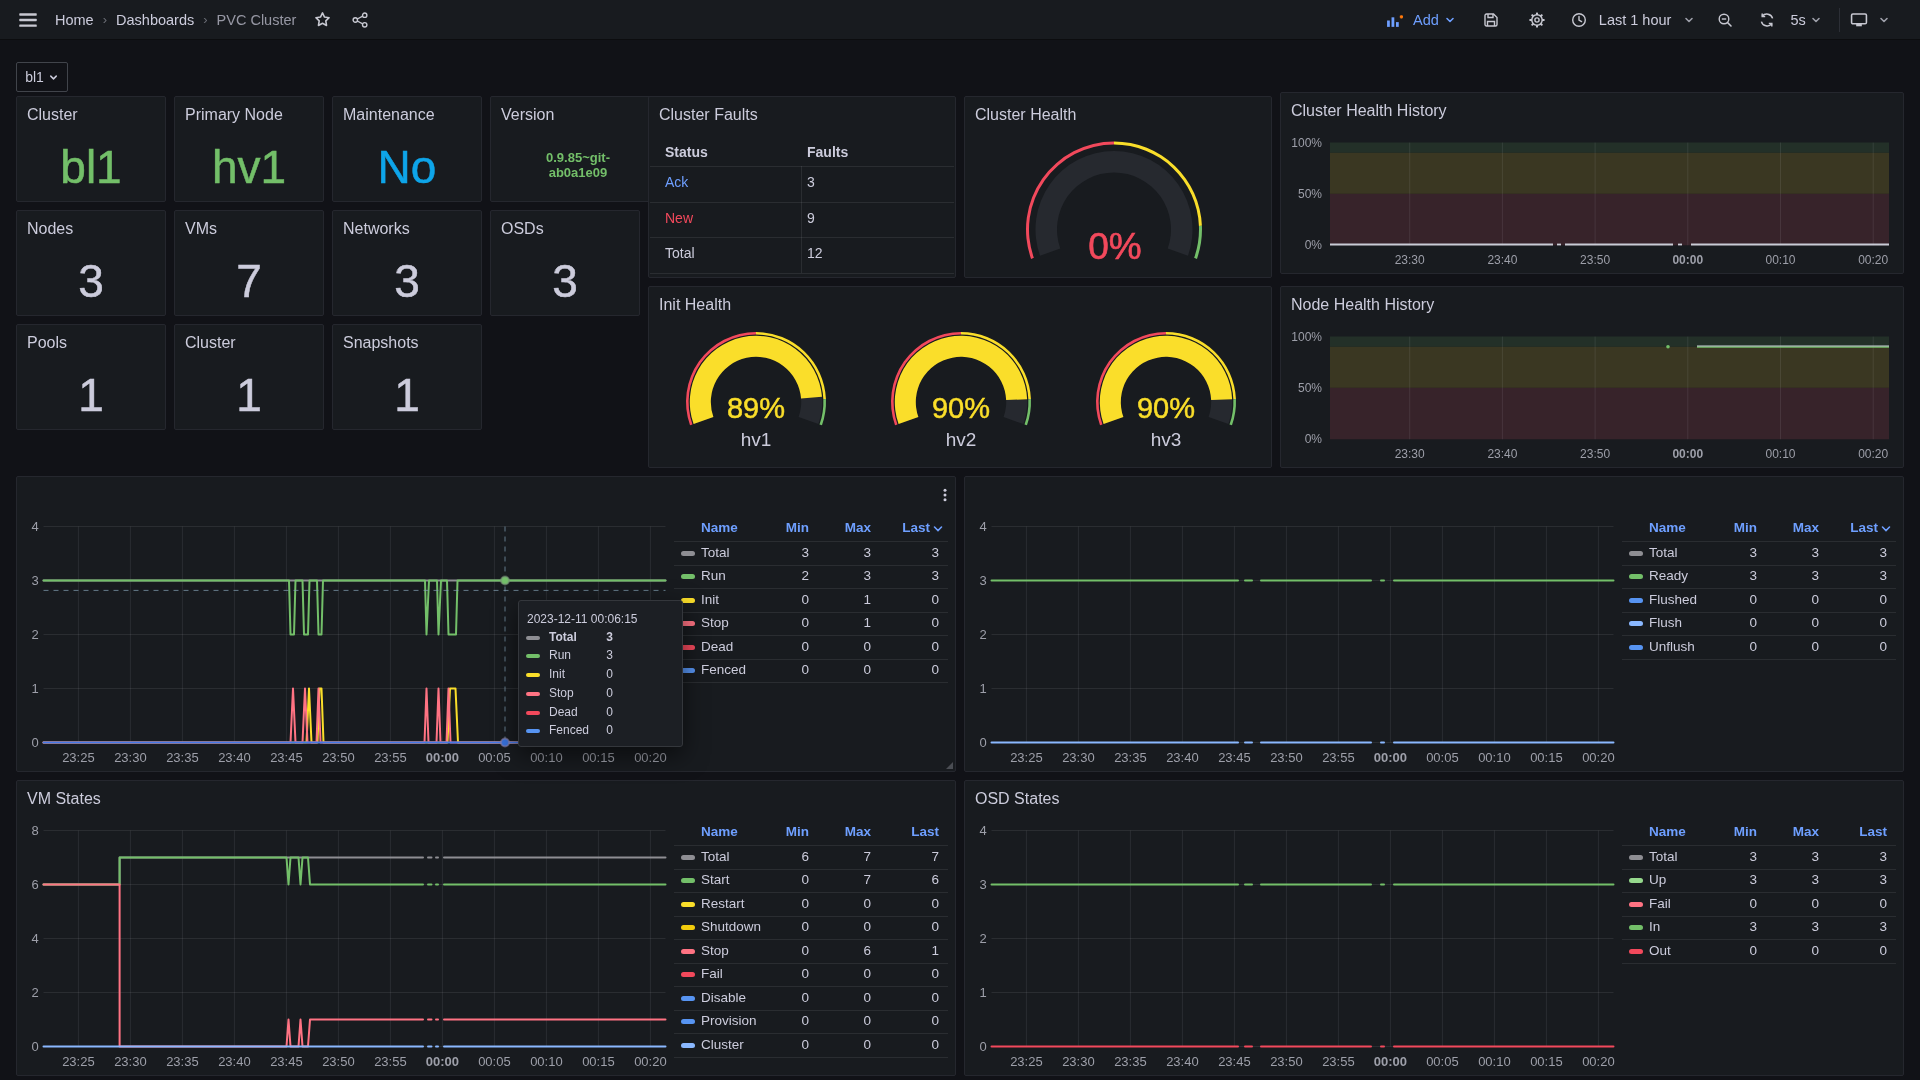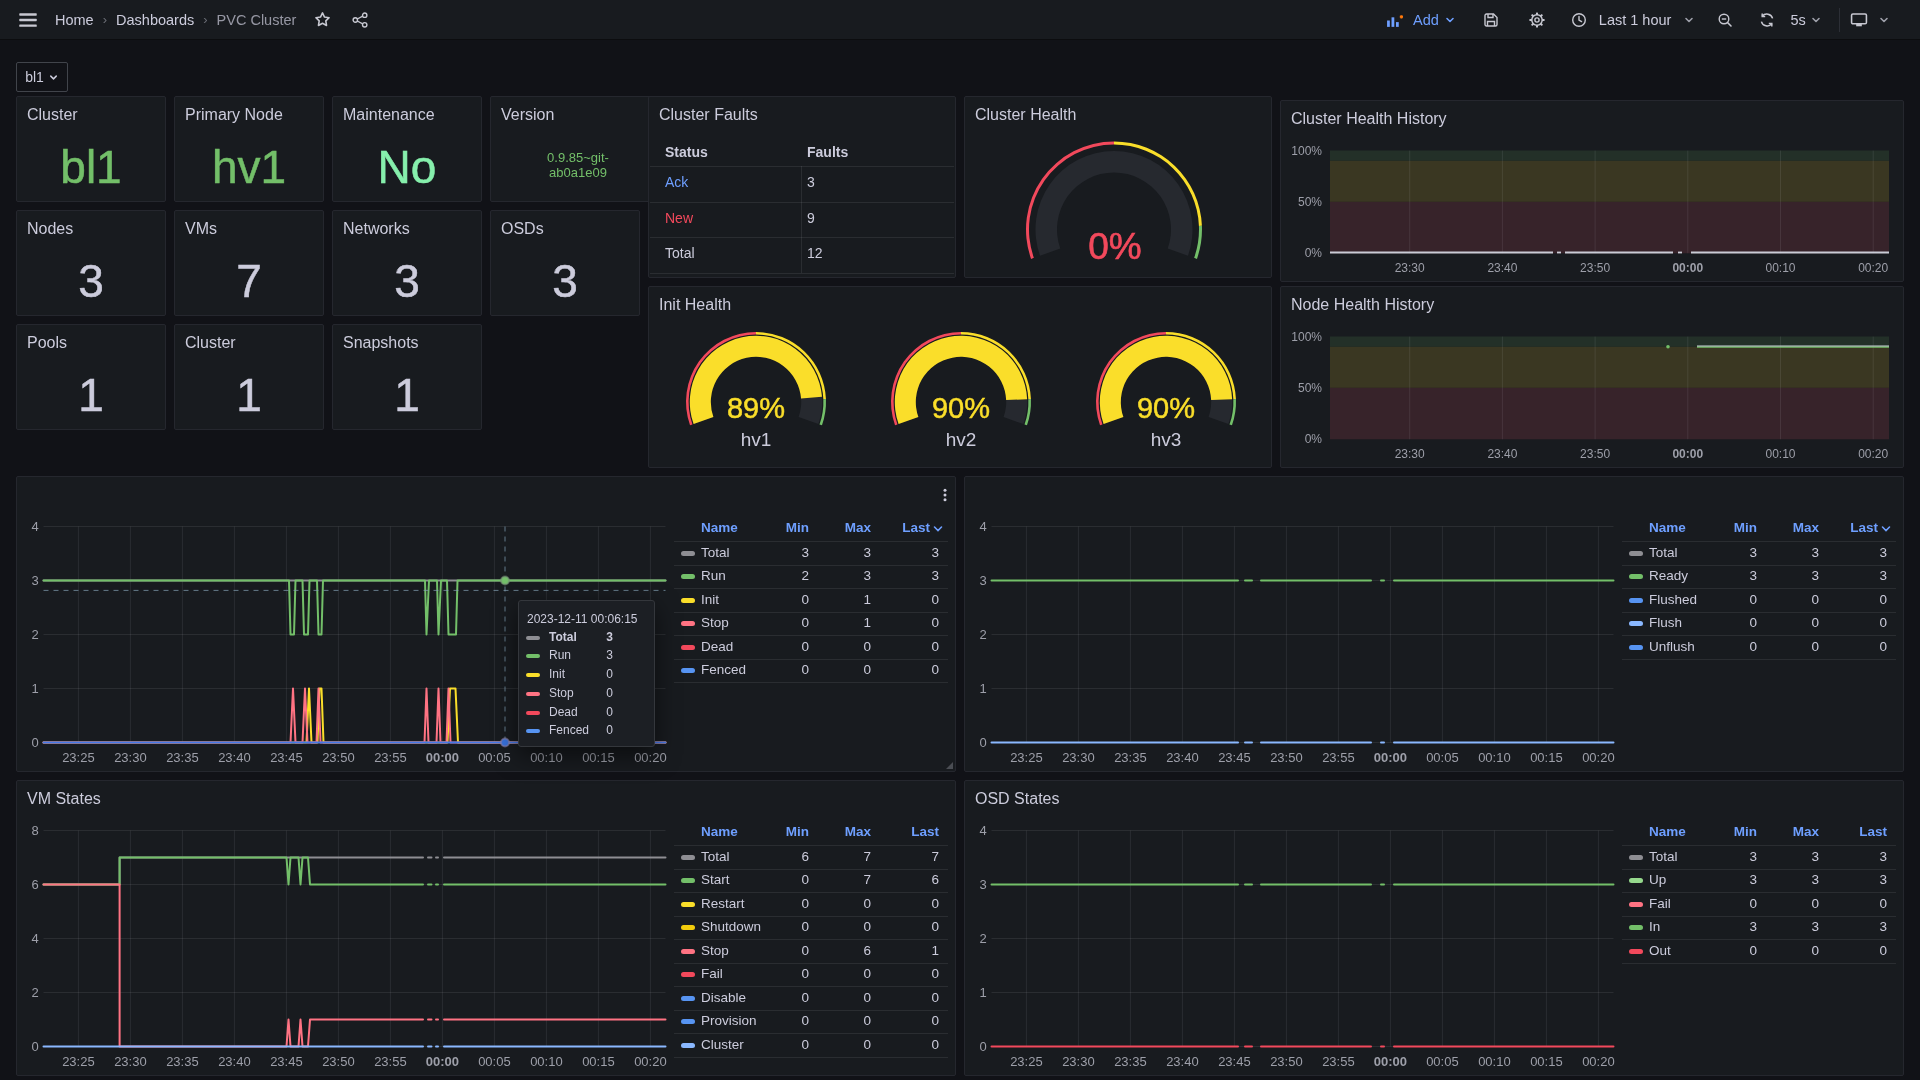--- a/index.html
+++ b/index.html
@@ -137,25 +137,25 @@
 <div class="panel" style="left:16px;top:96px;width:150px;height:106px">
     <div class="ptitle" style="">Cluster</div>
     <div class="statv" style="color:#73bf69;font-size:46px;">bl1</div>
   </div>
 <div class="panel" style="left:174px;top:96px;width:150px;height:106px">
     <div class="ptitle" style="">Primary Node</div>
     <div class="statv" style="color:#73bf69;font-size:46px;">hv1</div>
   </div>
 <div class="panel" style="left:332px;top:96px;width:150px;height:106px">
     <div class="ptitle" style="">Maintenance</div>
-    <div class="statv" style="color:#86efac;font-size:46px;">No</div>
+    <div class="statv" style="color:#0ea5e9;font-size:46px;">No</div>
   </div>
 <div class="panel" style="left:490px;top:96px;width:176px;height:106px">
     <div class="ptitle" style="">Version</div>
-    <div class="statv" style="color:#73bf69;font-size:13px;font-weight:400;line-height:15.5px;top:40px;bottom:8px;-webkit-text-stroke:0px;">0.9.85~git-<br>ab0a1e09</div>
+    <div class="statv" style="color:#73bf69;font-size:13px;font-weight:700;line-height:15.5px;top:40px;bottom:8px;-webkit-text-stroke:0px;">0.9.85~git-<br>ab0a1e09</div>
   </div>
 <div class="panel" style="left:16px;top:210px;width:150px;height:106px">
     <div class="ptitle" style="">Nodes</div>
     <div class="statv" style="color:#ccccdc;font-size:46px;">3</div>
   </div>
 <div class="panel" style="left:174px;top:210px;width:150px;height:106px">
     <div class="ptitle" style="">VMs</div>
     <div class="statv" style="color:#ccccdc;font-size:46px;">7</div>
   </div>
 <div class="panel" style="left:332px;top:210px;width:150px;height:106px">
@@ -223,21 +223,21 @@
       <text x="312.0" y="159.0" font-size="19" fill="#ccccdc" text-anchor="middle" font-weight="400">hv2</text>
       <path d="M451.02,138.37 A70,70 0 0 1 517.00,45.00 L517.00,47.60 A67.4,67.4 0 0 0 453.47,137.50 Z" fill="#f2495c"></path>
       <path d="M517.00,45.00 A70,70 0 0 1 586.94,112.07 L584.34,112.18 A67.4,67.4 0 0 0 517.00,47.60 Z" fill="#fade2a"></path>
       <path d="M586.94,112.07 A70,70 0 0 1 582.98,138.37 L580.53,137.50 A67.4,67.4 0 0 0 584.34,112.18 Z" fill="#73bf69"></path>
       <path d="M454.60,137.10 A66.2,66.2 0 1 1 579.40,137.10 L559.61,130.09 A45.2,45.2 0 1 0 474.39,130.09 Z" fill="#26292f"></path>
       <path d="M454.60,137.10 A66.2,66.2 0 1 1 583.14,112.23 L562.16,113.11 A45.2,45.2 0 1 0 474.39,130.09 Z" fill="#fade2a"></path>
       <text stroke="#fade2a" stroke-width="0.5" x="517.0" y="131.0" font-size="29" fill="#fade2a" text-anchor="middle" font-weight="500">90%</text>
       <text x="517.0" y="159.0" font-size="19" fill="#ccccdc" text-anchor="middle" font-weight="400">hv3</text>
     </svg>
   </div>
-<div class="panel" style="left:1280px;top:100px;width:624px;height:182px">
+<div class="panel" style="left:1280px;top:92px;width:624px;height:182px">
     <div class="ptitle" style="">Cluster Health History</div>
     <svg class="abs" style="left:0;top:0" width="624" height="182" viewBox="0 0 624 182">
       <rect x="49" y="49.5" width="559" height="10.3" fill="#233028"></rect>
       <rect x="49" y="59.8" width="559" height="41.1" fill="#3a3722"></rect>
       <rect x="49" y="100.9" width="559" height="51.4" fill="#37232a"></rect>
       <line x1="128.7" y1="49.5" x2="128.7" y2="152.3" stroke="rgba(215,215,225,0.10)" stroke-width="1" stroke-linecap="butt"></line>
       <line x1="221.4" y1="49.5" x2="221.4" y2="152.3" stroke="rgba(215,215,225,0.10)" stroke-width="1" stroke-linecap="butt"></line>
       <line x1="314.1" y1="49.5" x2="314.1" y2="152.3" stroke="rgba(215,215,225,0.10)" stroke-width="1" stroke-linecap="butt"></line>
       <line x1="406.8" y1="49.5" x2="406.8" y2="152.3" stroke="rgba(215,215,225,0.10)" stroke-width="1" stroke-linecap="butt"></line>
       <line x1="499.5" y1="49.5" x2="499.5" y2="152.3" stroke="rgba(215,215,225,0.10)" stroke-width="1" stroke-linecap="butt"></line>
@@ -372,21 +372,21 @@
     <div class="abs lgt" style="left:684px;top:185.2px">Fenced</div>
     <div class="abs lgt" style="left:0;width:792px;top:185.2px;text-align:right">0</div>
     <div class="abs lgt" style="left:0;width:854px;top:185.2px;text-align:right">0</div>
     <div class="abs lgt" style="left:0;width:922px;top:185.2px;text-align:right">0</div>
     <div class="abs" style="left:657px;width:274px;top:205.3px;height:1px;background:rgba(204,204,220,0.10)"></div>
     <svg class="abs" style="left:921px;top:11px" width="14" height="14" viewBox="0 0 14 14">
       <circle cx="7" cy="2.2" r="1.5" fill="#ccccdc"></circle>
       <circle cx="7" cy="7" r="1.5" fill="#ccccdc"></circle>
       <circle cx="7" cy="11.8" r="1.5" fill="#ccccdc"></circle>
     </svg>
-    <div class="abs tooltip" style="left:501px;top:123px;width:137px;height:147px">
+    <div class="abs tooltip" style="left:501px;top:123px;width:165px;height:147px">
       <div class="abs" style="left:8px;top:11px;font-size:12px;color:#ccccdc;white-space:nowrap">2023-12-11 00:06:15</div>
       <div class="abs" style="left:7px;top:34.7px;width:14px;height:4px;border-radius:2px;background:#8e8e93"></div>
       <div class="abs" style="left:30px;top:28.7px;font-size:12px;color:#ccccdc;font-weight:700">Total</div>
       <div class="abs" style="left:0;width:94px;top:28.7px;font-size:12px;color:#ccccdc;font-weight:700;text-align:right">3</div>
       <div class="abs" style="left:7px;top:53.4px;width:14px;height:4px;border-radius:2px;background:#73bf69"></div>
       <div class="abs" style="left:30px;top:47.4px;font-size:12px;color:#ccccdc;font-weight:400">Run</div>
       <div class="abs" style="left:0;width:94px;top:47.4px;font-size:12px;color:#ccccdc;font-weight:400;text-align:right">3</div>
       <div class="abs" style="left:7px;top:72.1px;width:14px;height:4px;border-radius:2px;background:#fade2a"></div>
       <div class="abs" style="left:30px;top:66.1px;font-size:12px;color:#ccccdc;font-weight:400">Init</div>
       <div class="abs" style="left:0;width:94px;top:66.1px;font-size:12px;color:#ccccdc;font-weight:400;text-align:right">0</div>

